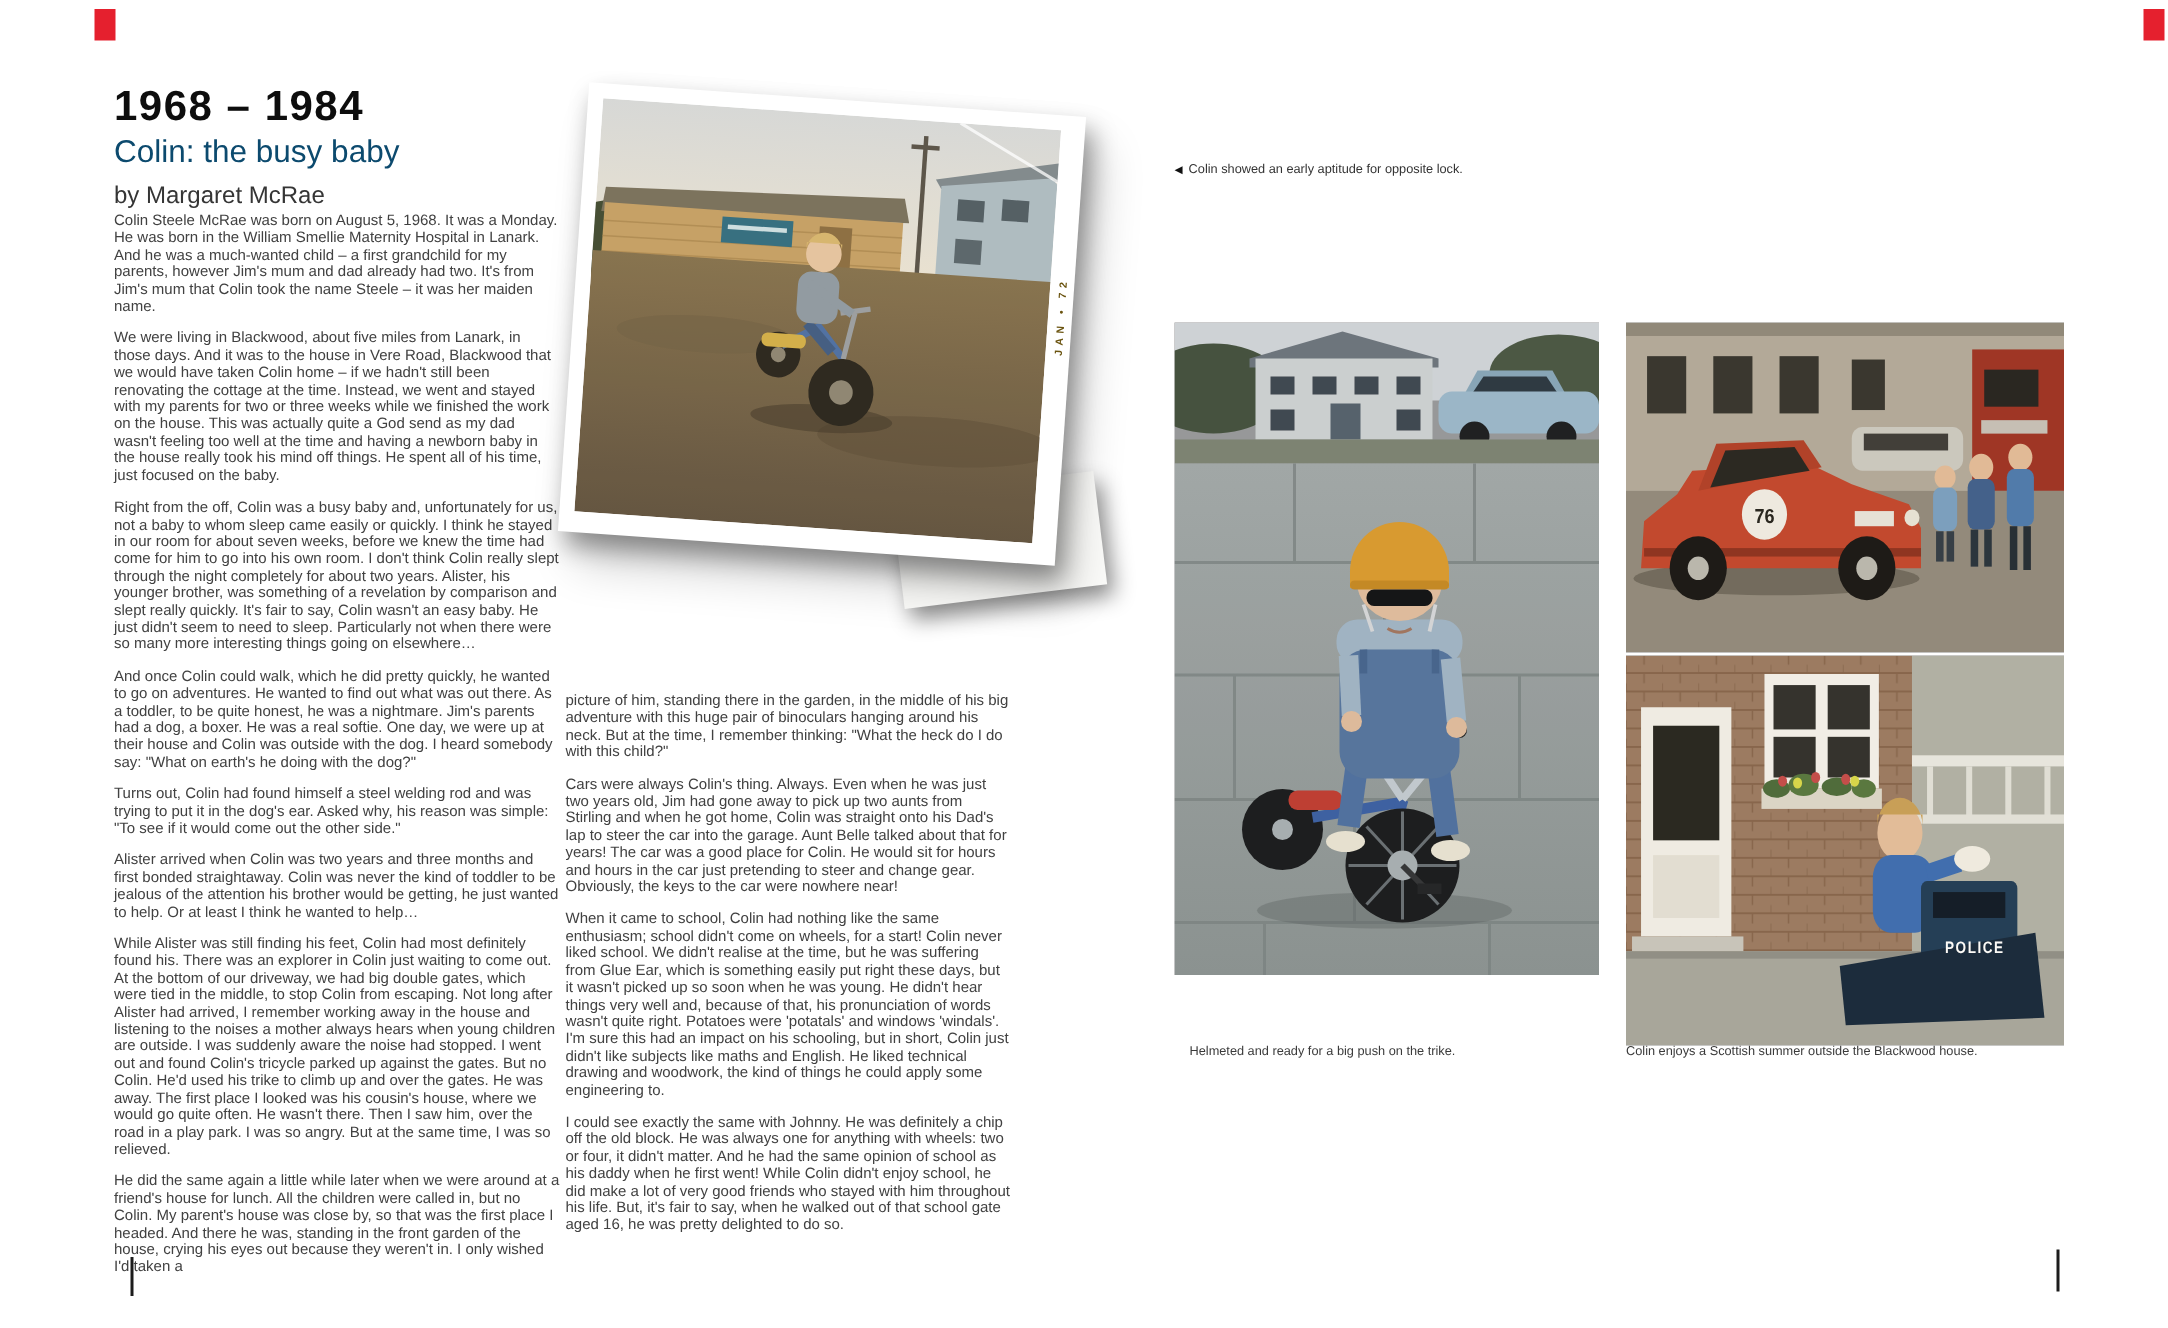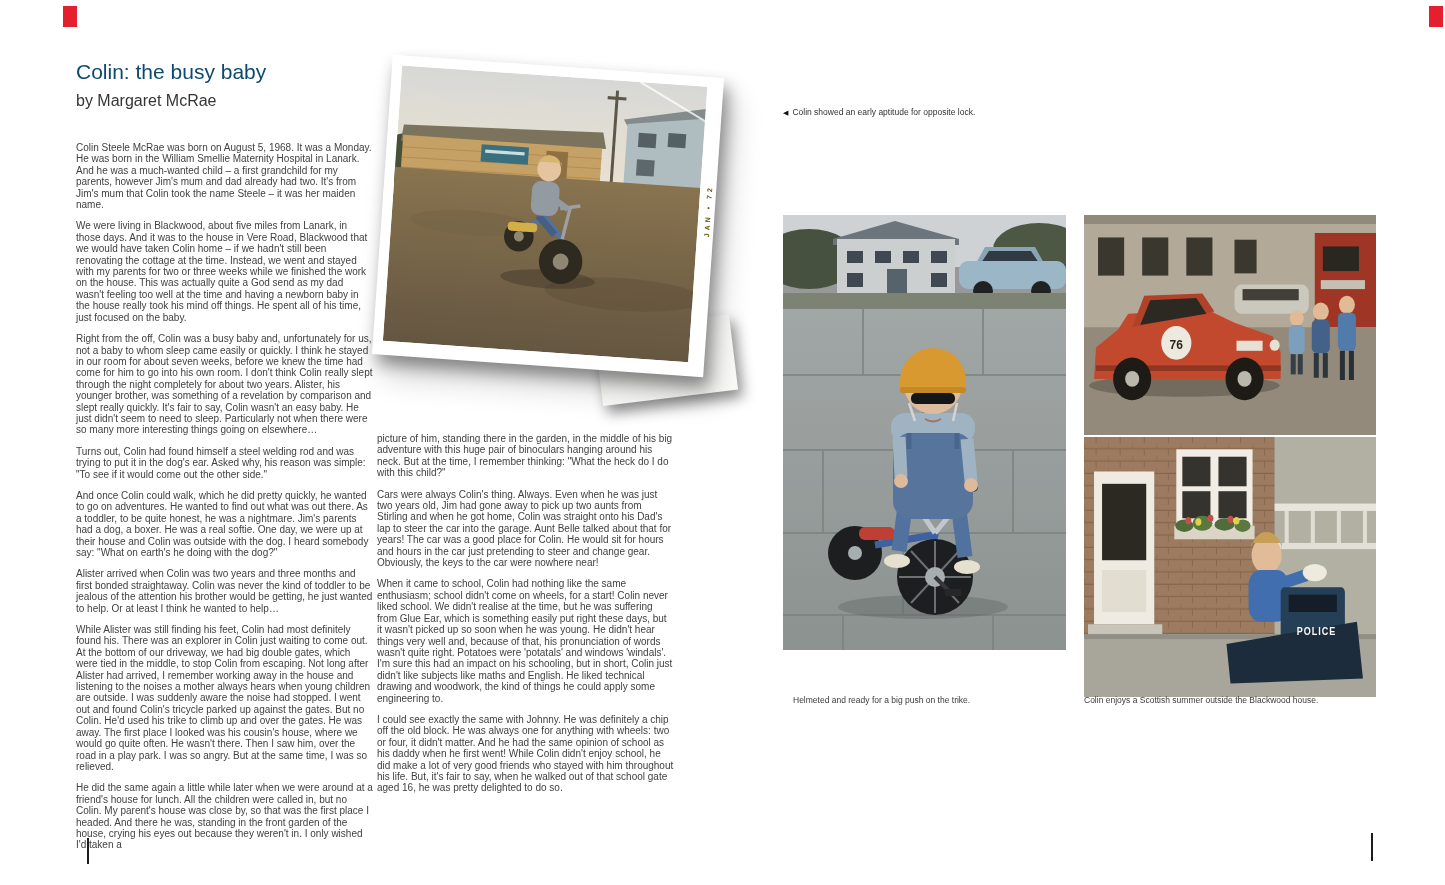--- a/index.html
+++ b/index.html
@@ -11,21 +11,21 @@
   .tab-right{left:1429px;}
   
   .chapter-head{position:absolute;left:76px;top:56px;}
   .chapter-head h1{margin:0;font-size:28px;line-height:30px;font-weight:900;letter-spacing:1px;color:#0d0d0d;}
   .chapter-head h2{margin:4px 0 0 0;font-size:21px;line-height:23px;font-weight:400;color:#0c4a6e;}
   .byline{margin-top:9px;font-size:16px;color:#353535;}
   
   .bodytext{position:absolute;font-size:10px;line-height:11.4px;color:#414141;}
   .bodytext p{margin:0 0 10px 0;}
   .col-left{left:76px;top:142px;width:297px;}
-  .col-mid{left:377px;top:433px;width:297px;}
+  .col-mid{left:377px;top:462px;width:297px;}
   
   .under-sheet{position:absolute;left:598px;top:322px;width:136px;height:76px;background:#fbfbf9;
                transform:rotate(-7deg);box-shadow:4px 8px 14px rgba(0,0,0,.45);}
   .polaroid{position:absolute;left:382px;top:66px;width:332px;height:300px;margin:0;background:#ffffff;
             transform:rotate(4deg);transform-origin:50% 50%;
             box-shadow:5px 9px 16px rgba(0,0,0,.38), 12px 20px 30px rgba(0,0,0,.18);
             padding:10px 16px 14px 10px;box-sizing:border-box;}
   .polaroid svg{width:100%;height:100%;display:block;}
   .stamp{position:absolute;right:3px;top:108px;writing-mode:vertical-rl;transform:rotate(180deg);
          font-size:7px;letter-spacing:3px;color:#6b5410;font-weight:700;}
@@ -52,30 +52,31 @@
 </style>
 </head>
 <body>
 
 <div class="spread">
 
   <div class="tab tab-left"></div>
   <div class="tab tab-right"></div>
 
   <header class="chapter-head">
+    <h1>1968 – 1984</h1>
     <h2>Colin: the busy baby</h2>
     <div class="byline">by Margaret McRae</div>
   </header>
 
   <section class="bodytext col-left">
       <p>Colin Steele McRae was born on August 5, 1968. It was a Monday. He was born in the William Smellie Maternity Hospital in Lanark. And he was a much-wanted child – a first grandchild for my parents, however Jim's mum and dad already had two. It's from Jim's mum that Colin took the name Steele – it was her maiden name.</p>
       <p>We were living in Blackwood, about five miles from Lanark, in those days. And it was to the house in Vere Road, Blackwood that we would have taken Colin home – if we hadn't still been renovating the cottage at the time. Instead, we went and stayed with my parents for two or three weeks while we finished the work on the house. This was actually quite a God send as my dad wasn't feeling too well at the time and having a newborn baby in the house really took his mind off things. He spent all of his time, just focused on the baby.</p>
       <p>Right from the off, Colin was a busy baby and, unfortunately for us, not a baby to whom sleep came easily or quickly. I think he stayed in our room for about seven weeks, before we knew the time had come for him to go into his own room. I don't think Colin really slept through the night completely for about two years. Alister, his younger brother, was something of a revelation by comparison and slept really quickly. It's fair to say, Colin wasn't an easy baby. He just didn't seem to need to sleep. Particularly not when there were so many more interesting things going on elsewhere…</p>
+      <p>And once Colin could walk, which he did pretty quickly, he wanted to go on adventures. He wanted to find out what was out there. As a toddler, to be quite honest, he was a nightmare. Jim's parents had a dog, a boxer. He was a real softie. One day, we were up at their house and Colin was outside with the dog. I heard somebody say: "What on earth's he doing with the dog?"</p>
       <p>Turns out, Colin had found himself a steel welding rod and was trying to put it in the dog's ear. Asked why, his reason was simple: "To see if it would come out the other side."</p>
-      <p>And once Colin could walk, which he did pretty quickly, he wanted to go on adventures. He wanted to find out what was out there. As a toddler, to be quite honest, he was a nightmare. Jim's parents had a dog, a boxer. He was a real softie. One day, we were up at their house and Colin was outside with the dog. I heard somebody say: "What on earth's he doing with the dog?"</p>
       <p>Alister arrived when Colin was two years and three months and first bonded straightaway. Colin was never the kind of toddler to be jealous of the attention his brother would be getting, he just wanted to help. Or at least I think he wanted to help…</p>
       <p>While Alister was still finding his feet, Colin had most definitely found his. There was an explorer in Colin just waiting to come out. At the bottom of our driveway, we had big double gates, which were tied in the middle, to stop Colin from escaping. Not long after Alister had arrived, I remember working away in the house and listening to the noises a mother always hears when young children are outside. I was suddenly aware the noise had stopped. I went out and found Colin's tricycle parked up against the gates. But no Colin. He'd used his trike to climb up and over the gates. He was away. The first place I looked was his cousin's house, where we would go quite often. He wasn't there. Then I saw him, over the road in a play park. I was so angry. But at the same time, I was so relieved.</p>
       <p>He did the same again a little while later when we were around at a friend's house for lunch. All the children were called in, but no Colin. My parent's house was close by, so that was the first place I headed. And there he was, standing in the front garden of the house, crying his eyes out because they weren't in. I only wished I'd taken a</p>
     </section>
   <section class="bodytext col-mid">
       <p>picture of him, standing there in the garden, in the middle of his big adventure with this huge pair of binoculars hanging around his neck. But at the time, I remember thinking: "What the heck do I do with this child?"</p>
       <p>Cars were always Colin's thing. Always. Even when he was just two years old, Jim had gone away to pick up two aunts from Stirling and when he got home, Colin was straight onto his Dad's lap to steer the car into the garage. Aunt Belle talked about that for years! The car was a good place for Colin. He would sit for hours and hours in the car just pretending to steer and change gear. Obviously, the keys to the car were nowhere near!</p>
       <p>When it came to school, Colin had nothing like the same enthusiasm; school didn't come on wheels, for a start! Colin never liked school. We didn't realise at the time, but he was suffering from Glue Ear, which is something easily put right these days, but it wasn't picked up so soon when he was young. He didn't hear things very well and, because of that, his pronunciation of words wasn't quite right. Potatoes were 'potatals' and windows 'windals'. I'm sure this had an impact on his schooling, but in short, Colin just didn't like subjects like maths and English. He liked technical drawing and woodwork, the kind of things he could apply some engineering to.</p>
       <p>I could see exactly the same with Johnny. He was definitely a chip off the old block. He was always one for anything with wheels: two or four, it didn't matter. And he had the same opinion of school as his daddy when he first went! While Colin didn't enjoy school, he did make a lot of very good friends who stayed with him throughout his life. But, it's fair to say, when he walked out of that school gate aged 16, he was pretty delighted to do so.</p>
     </section>

